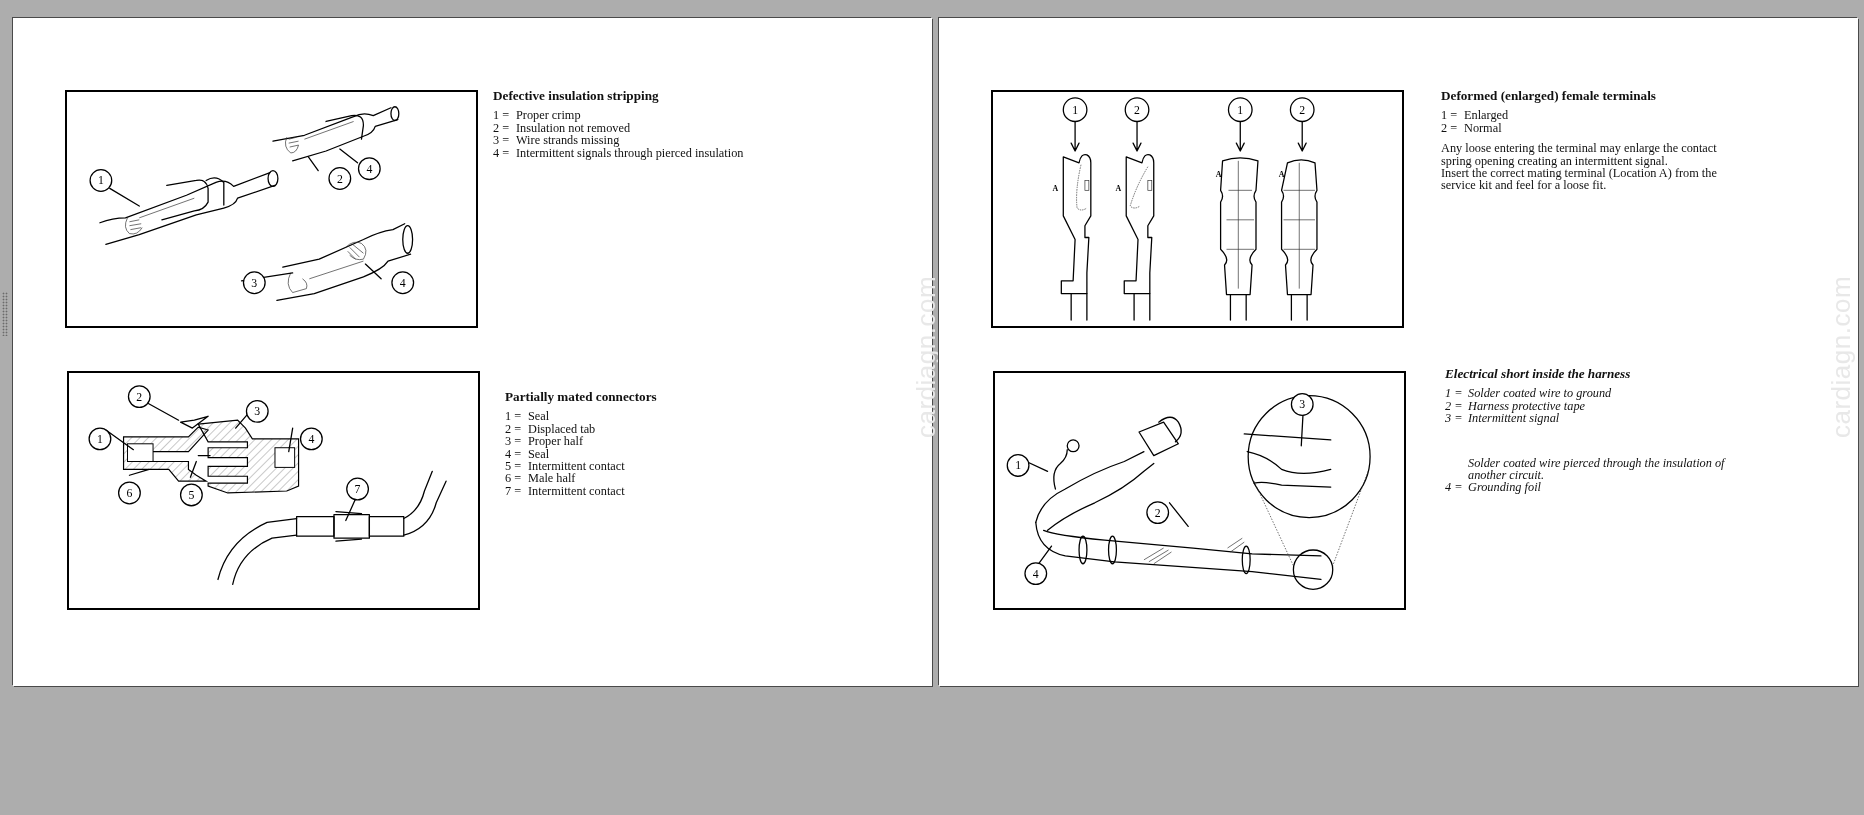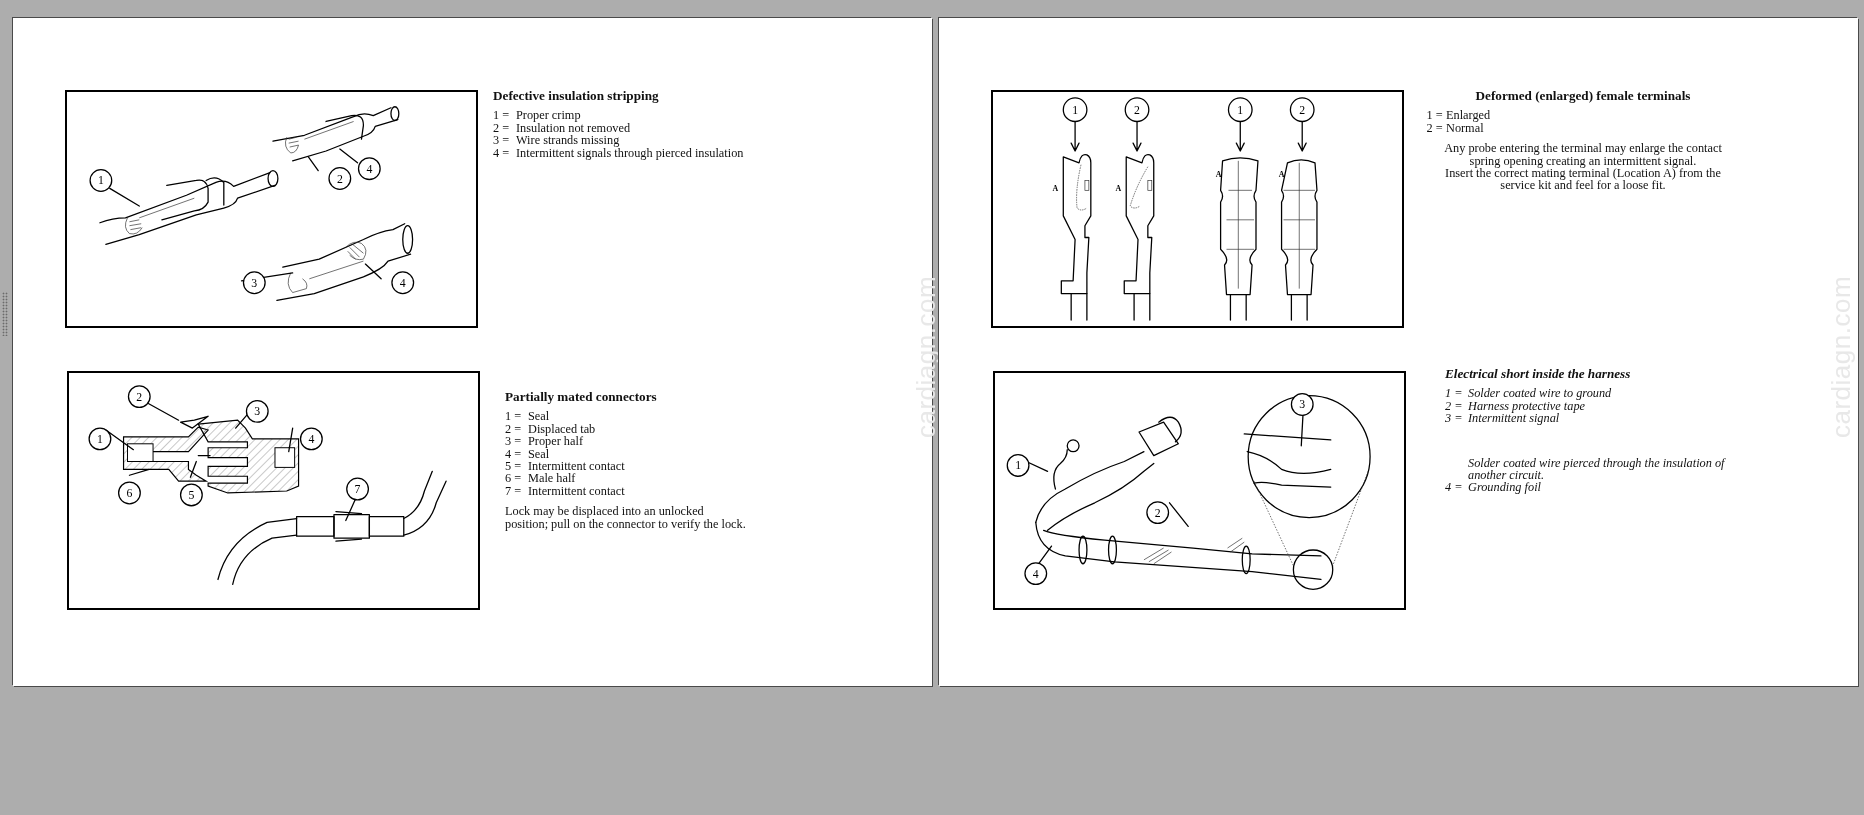--- a/index.html
+++ b/index.html
@@ -221,24 +221,20 @@
         <span>Intermittent contact</span>
       </div>
     <div class="item">
         <span class="num">6 =</span>
         <span>Male half</span>
       </div>
     <div class="item">
         <span class="num">7 =</span>
         <span>Intermittent contact</span>
       </div>
-    <p>
-      <span>Lock may be displaced into an unlocked</span><br>
-      <span>position; pull on the connector to verify the lock.</span>
-    </p>
   </div>
 
   <div class="watermark" style="left:898px; top:420px;">cardiagn.com</div>
 </div>
 
 <div class="page right">
 
   <div class="figure" style="left:52px; top:72px; width:413px; height:238px;">
     <svg viewBox="0 0 413 238">
 
@@ -290,32 +286,32 @@
 
       <g class="callout">
         <text x="62" y="98" style="font-size:8px;font-weight:bold">A</text>
         <text x="126" y="98" style="font-size:8px;font-weight:bold">A</text>
         <text x="228" y="84" style="font-size:8px;font-weight:bold">A</text>
         <text x="292" y="84" style="font-size:8px;font-weight:bold">A</text>
       </g>
     </svg>
   </div>
 
-  <div class="caption" style="left:484px; top:72px; width:320px;text-align:center;">
+  <div class="caption" style="left:502px; top:72px; width:320px;">
     <h2>Deformed (enlarged) female terminals</h2>
     <div class="item">
         <span class="num">1 =</span>
         <span>Enlarged</span>
       </div>
     <div class="item">
         <span class="num">2 =</span>
         <span>Normal</span>
       </div>
     <p>
-      <span>Any probe entering the terminal may enlarge the contact</span><br>
+      <span>Any loose entering the terminal may enlarge the contact</span><br>
       <span>spring opening creating an intermittent signal.</span><br>
       <span>Insert the correct mating terminal (Location A) from the</span><br>
       <span>service kit and feel for a loose fit.</span>
     </p>
   </div>
 
   <div class="figure" style="left:54px; top:353px; width:413px; height:239px;">
     <svg viewBox="0 0 413 239">
       <g>
         <path class="draw" d="M40 152 Q45 130 70 118 Q100 100 130 90 L150 80"></path>

